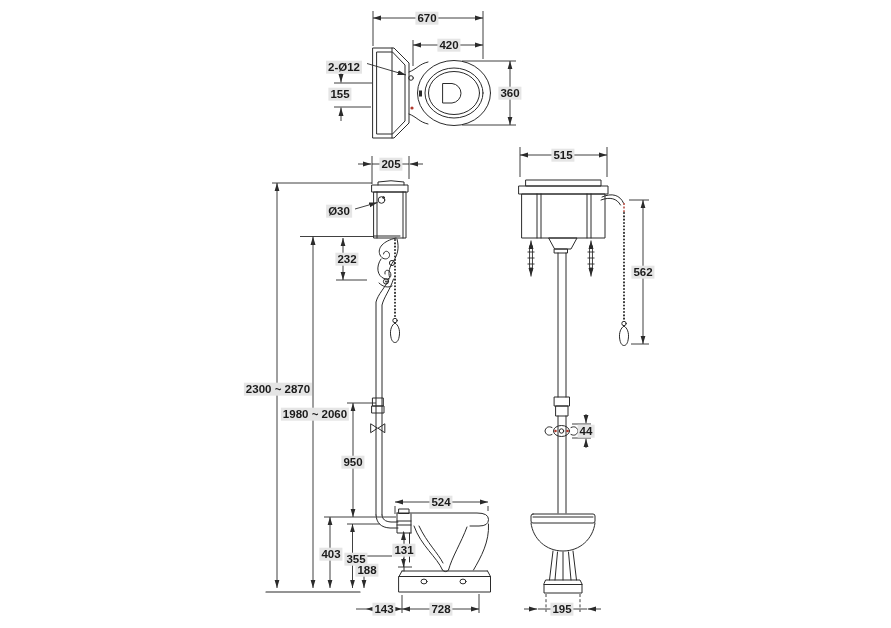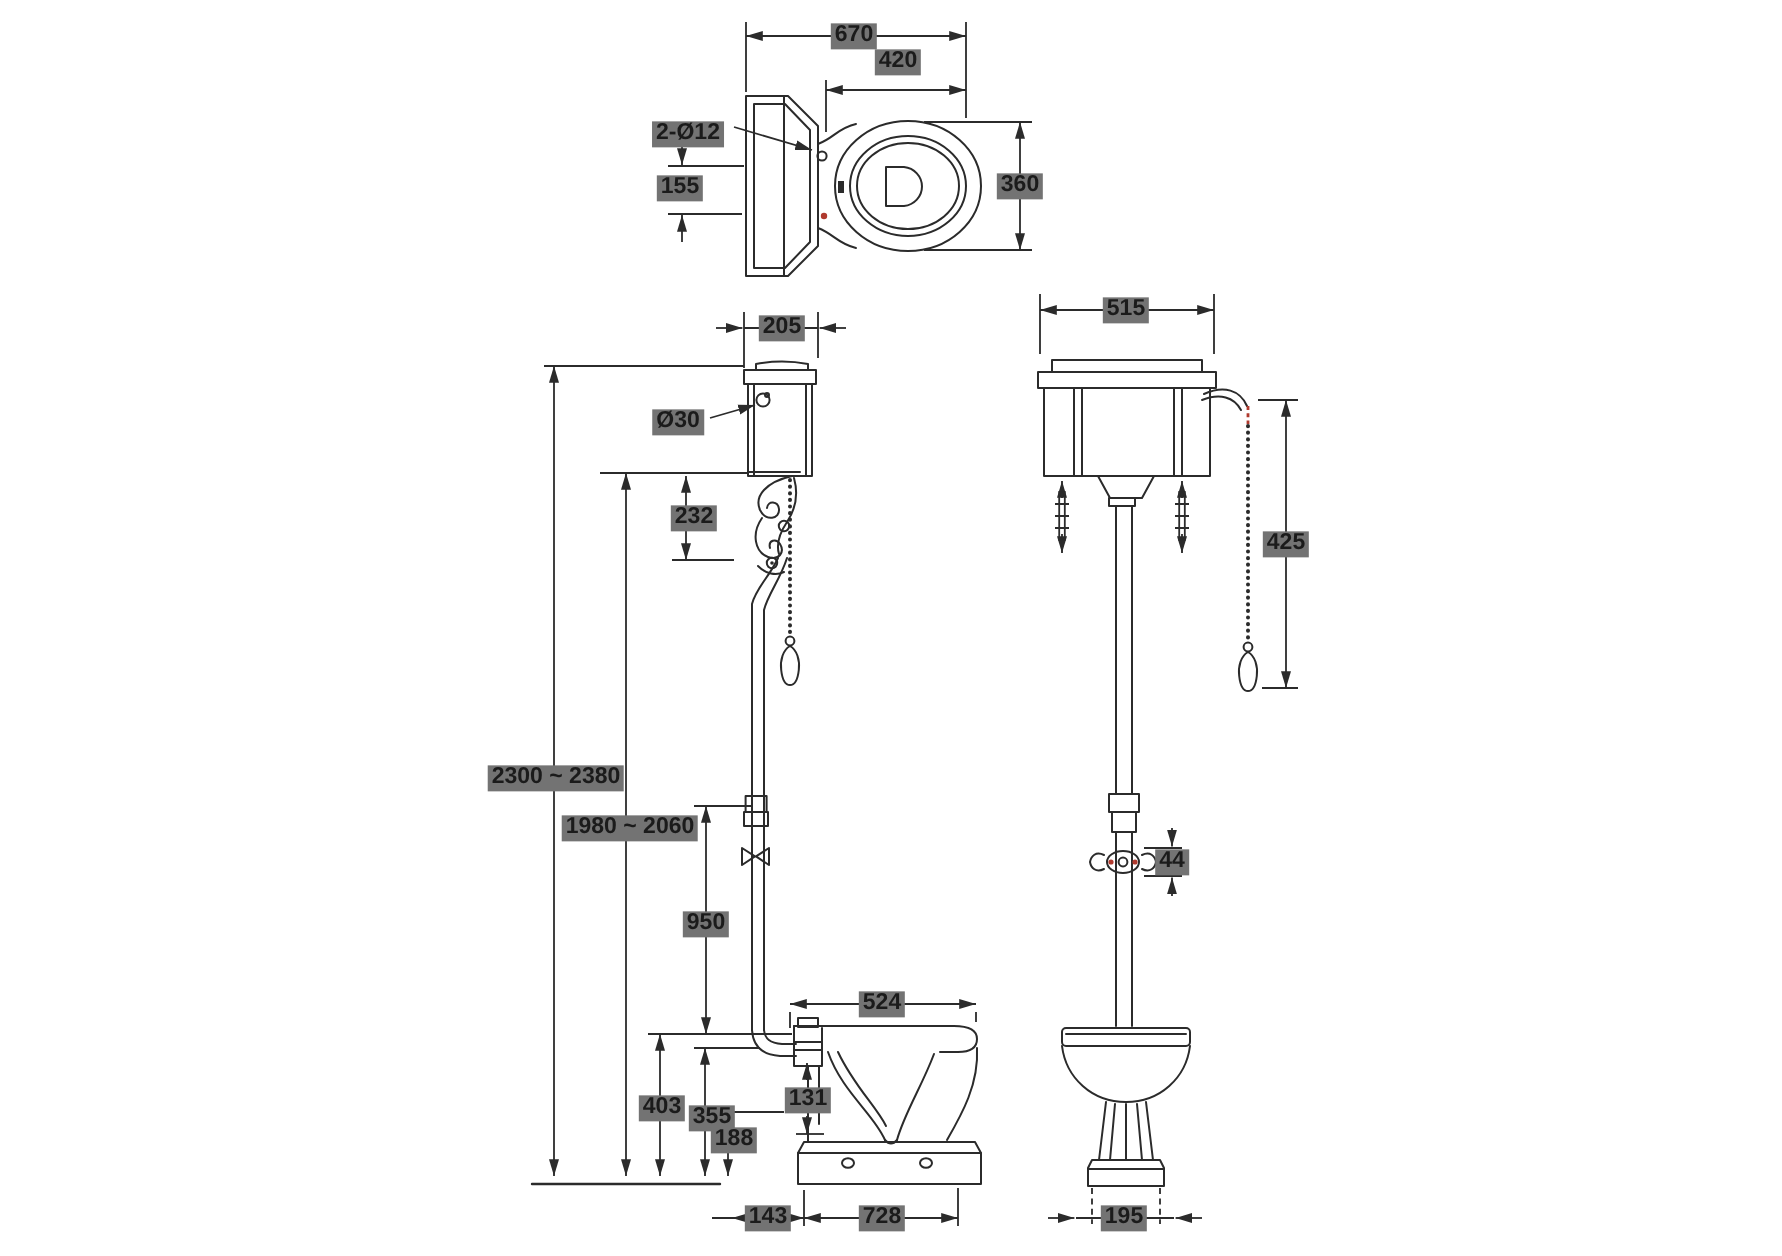--- a/index.html
+++ b/index.html
@@ -12,21 +12,21 @@
   .ln2{fill:none;stroke:var(--line-color,#2b2b2b);stroke-width:1.2;stroke-linecap:round;stroke-linejoin:round;}
   .dm{fill:none;stroke:var(--line-color,#2b2b2b);stroke-width:0.9;}
   .fl{fill:var(--line-color,#2b2b2b);stroke:none;}
   .rd{stroke:var(--accent-red,#b03a2e);}
   .rdf{fill:var(--accent-red,#b03a2e);stroke:none;}
   .chain{fill:none;stroke:var(--line-color,#2b2b2b);stroke-width:2;stroke-linecap:round;stroke-dasharray:0.1 3.2;}
   .dash{stroke-dasharray:3 2.2;}
   .dim-label{
     position:absolute;transform:translate(-50%,-50%);
     font-size:11.5px;font-weight:600;color:#1b1b1b;
-    background:#737373;padding:0 2px;white-space:nowrap;line-height:1.1;
+    background:#e5e5e5;padding:0 2px;white-space:nowrap;line-height:1.1;
   }
 </style>
 </head>
 <body>
 
 <div class="canvas">
 
   <svg width="891" height="628" viewBox="0 0 891 628">
     <defs>
       <marker id="arr" markerWidth="10" markerHeight="8" refX="8.4" refY="3" orient="auto-start-reverse" markerUnits="userSpaceOnUse">
@@ -226,37 +226,37 @@
         <line class="chain" x1="624" y1="213" x2="624" y2="321"></line>
         <circle class="ln" cx="624" cy="323.5" r="2.2"></circle>
         <path class="ln" d="M624,326 C620.5,328 619,333 619.6,338 C620.2,343.5 622,345.5 624,345.5 C626,345.5 627.8,343.5 628.4,338 C629,333 627.5,328 624,326 Z"></path>
       </g>
       <path class="dm" d="M629,200 H649 M631,344 H649"></path>
       <line class="dm" x1="643" y1="200" x2="643" y2="344" marker-start="url(#arr)" marker-end="url(#arr)"></line>
     </g>
   </svg>
 
   <span class="dim-label" style="left:427px;top:18px">670</span>
-  <span class="dim-label" style="left:449px;top:31px">420</span>
+  <span class="dim-label" style="left:449px;top:45px">420</span>
   <span class="dim-label" style="left:344px;top:67px">2-Ø12</span>
   <span class="dim-label" style="left:340px;top:94px">155</span>
   <span class="dim-label" style="left:510px;top:93px">360</span>
 
   <span class="dim-label" style="left:391px;top:164px">205</span>
   <span class="dim-label" style="left:339px;top:211px">Ø30</span>
   <span class="dim-label" style="left:347px;top:259px">232</span>
-  <span class="dim-label" style="left:278px;top:389px">2300 ~ 2380</span>
+  <span class="dim-label" style="left:278px;top:389px">2300 ~ 2870</span>
   <span class="dim-label" style="left:315px;top:414px">1980 ~ 2060</span>
   <span class="dim-label" style="left:353px;top:462px">950</span>
   <span class="dim-label" style="left:331px;top:554px">403</span>
   <span class="dim-label" style="left:356px;top:559px">355</span>
   <span class="dim-label" style="left:367px;top:570px">188</span>
   <span class="dim-label" style="left:404px;top:550px">131</span>
   <span class="dim-label" style="left:441px;top:502px">524</span>
   <span class="dim-label" style="left:384px;top:609px">143</span>
   <span class="dim-label" style="left:441px;top:609px">728</span>
 
   <span class="dim-label" style="left:563px;top:155px">515</span>
-  <span class="dim-label" style="left:643px;top:272px">425</span>
+  <span class="dim-label" style="left:643px;top:272px">562</span>
   <span class="dim-label" style="left:586px;top:431px">44</span>
   <span class="dim-label" style="left:562px;top:609px">195</span>
 
 </div>
 
 </body></html>

